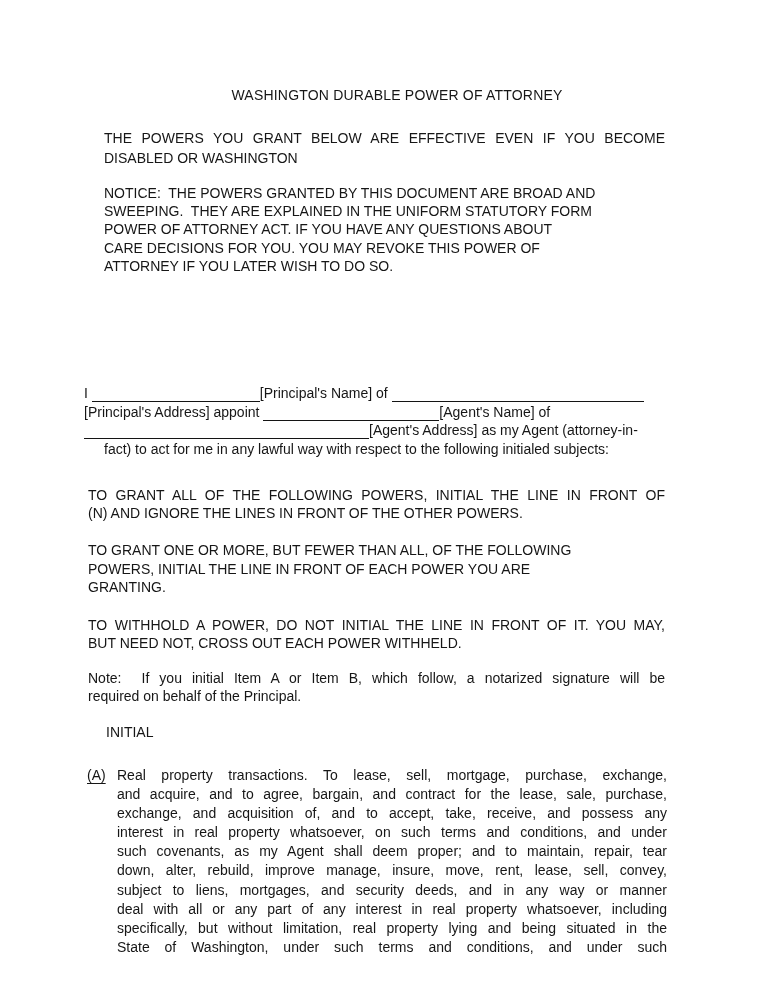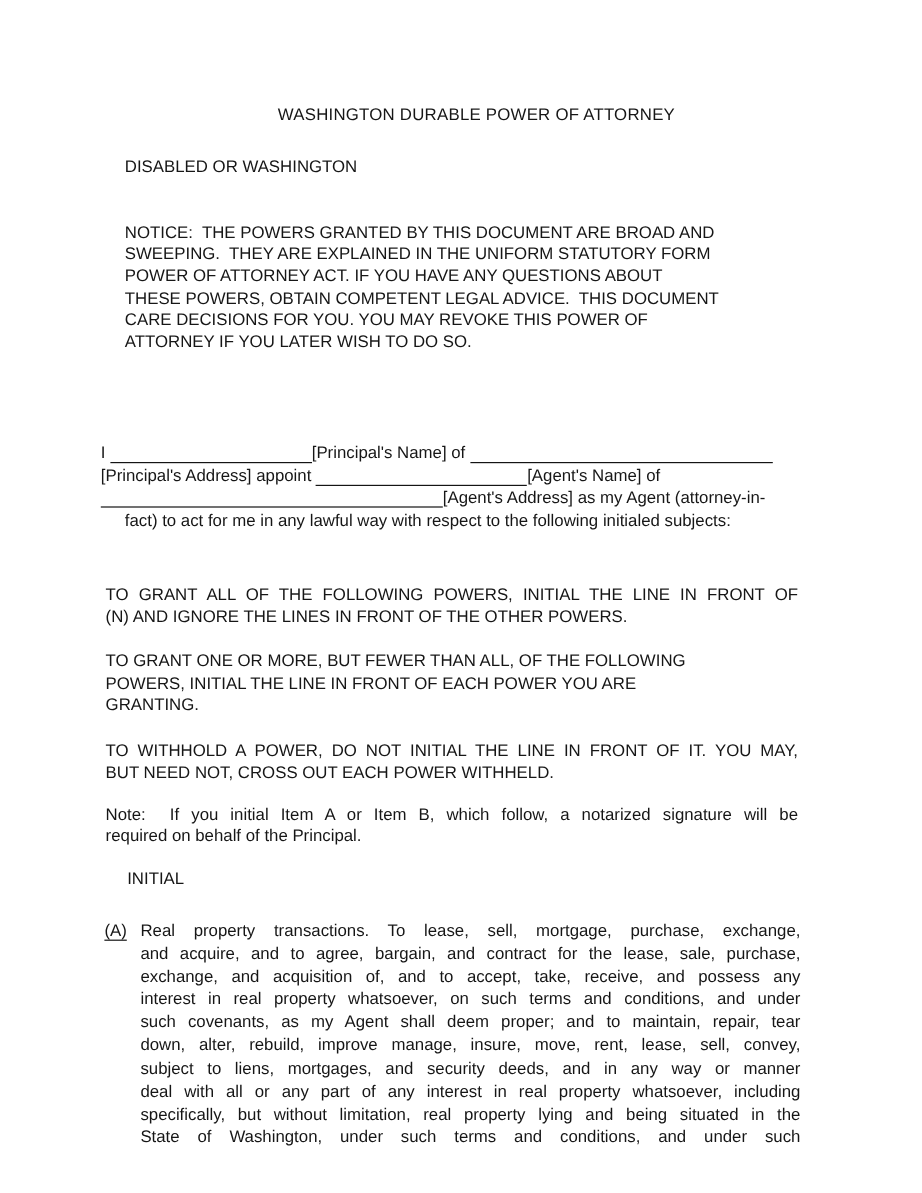--- a/index.html
+++ b/index.html
@@ -28,21 +28,21 @@
     letter-spacing: 0.2px;
   }
   .block { position: absolute; }
   .ln { display: block; }
   .ln.j {
     text-align: justify;
     text-align-last: justify;
   }
   #p-effective { top: 128px; left: 104px; width: 561px; line-height: 20px; }
   #p-notice    { top: 184px; left: 104px; width: 561px; line-height: 18.2px; }
-  #appoint     { top: 368px; left: 84px;  width: 584px; line-height: 18.5px; }
+  #appoint     { top: 384px; left: 84px;  width: 584px; line-height: 18.5px; }
   #p-grant-all { top: 487px; left: 88px;  width: 577px; line-height: 17.5px; }
   #p-grant-one { top: 541px; left: 88px;  width: 577px; line-height: 18.7px; }
   #p-withhold  { top: 617px; left: 88px;  width: 577px; line-height: 17.5px; }
   #p-note      { top: 670px; left: 88px;  width: 577px; line-height: 17.5px; }
   #initial-heading { top: 724px; left: 106px; }
   #item-a      { top: 766px; left: 87px;  width: 580px; line-height: 19.1px; padding-left: 0; }
   #item-a .item-body { margin-left: 30px; }
   .item-label {
     position: absolute;
     left: 0;
@@ -62,28 +62,28 @@
   }
 </style>
 </head>
 <body>
 
 <div class="page">
 
   <div class="doc-title">WASHINGTON DURABLE POWER OF ATTORNEY</div>
 
   <div class="block" id="p-effective">
+      <div class="ln j">THE POWERS YOU GRANT BELOW ARE EFFECTIVE EVEN IF YOU BECOME</div>
       <div class="ln">DISABLED OR WASHINGTON</div>
     </div>
 
   <div class="block" id="p-notice">
       <div class="ln">NOTICE:&nbsp; THE POWERS GRANTED BY THIS DOCUMENT ARE BROAD AND</div>
       <div class="ln">SWEEPING.&nbsp; THEY ARE EXPLAINED IN THE UNIFORM STATUTORY FORM</div>
       <div class="ln">POWER OF ATTORNEY ACT. IF YOU HAVE ANY QUESTIONS ABOUT</div>
-      <div class="ln">THESE POWERS, OBTAIN COMPETENT LEGAL ADVICE.&nbsp; THIS DOCUMENT</div>
       <div class="ln">CARE DECISIONS FOR YOU. YOU MAY REVOKE THIS POWER OF</div>
       <div class="ln">ATTORNEY IF YOU LATER WISH TO DO SO.</div>
     </div>
 
   <div class="block" id="appoint">
       <div class="fill-ln"><span class="ft">I </span><span class="blank" style="width: 168px;"></span><span class="ft">[Principal's Name] of </span><span class="blank" style="width: 252px;"></span></div>
       <div class="fill-ln"><span class="ft">[Principal's Address] appoint </span><span class="blank" style="width: 176px;"></span><span class="ft">[Agent's Name] of</span></div>
       <div class="fill-ln"><span class="blank" style="width: 285px;"></span><span class="ft">[Agent's Address] as my Agent (attorney-in-</span></div>
       <div class="fill-ln" style="padding-left: 20px;"><span class="ft">fact) to act for me in any lawful way with respect to the following initialed subjects:</span></div>
     </div>

